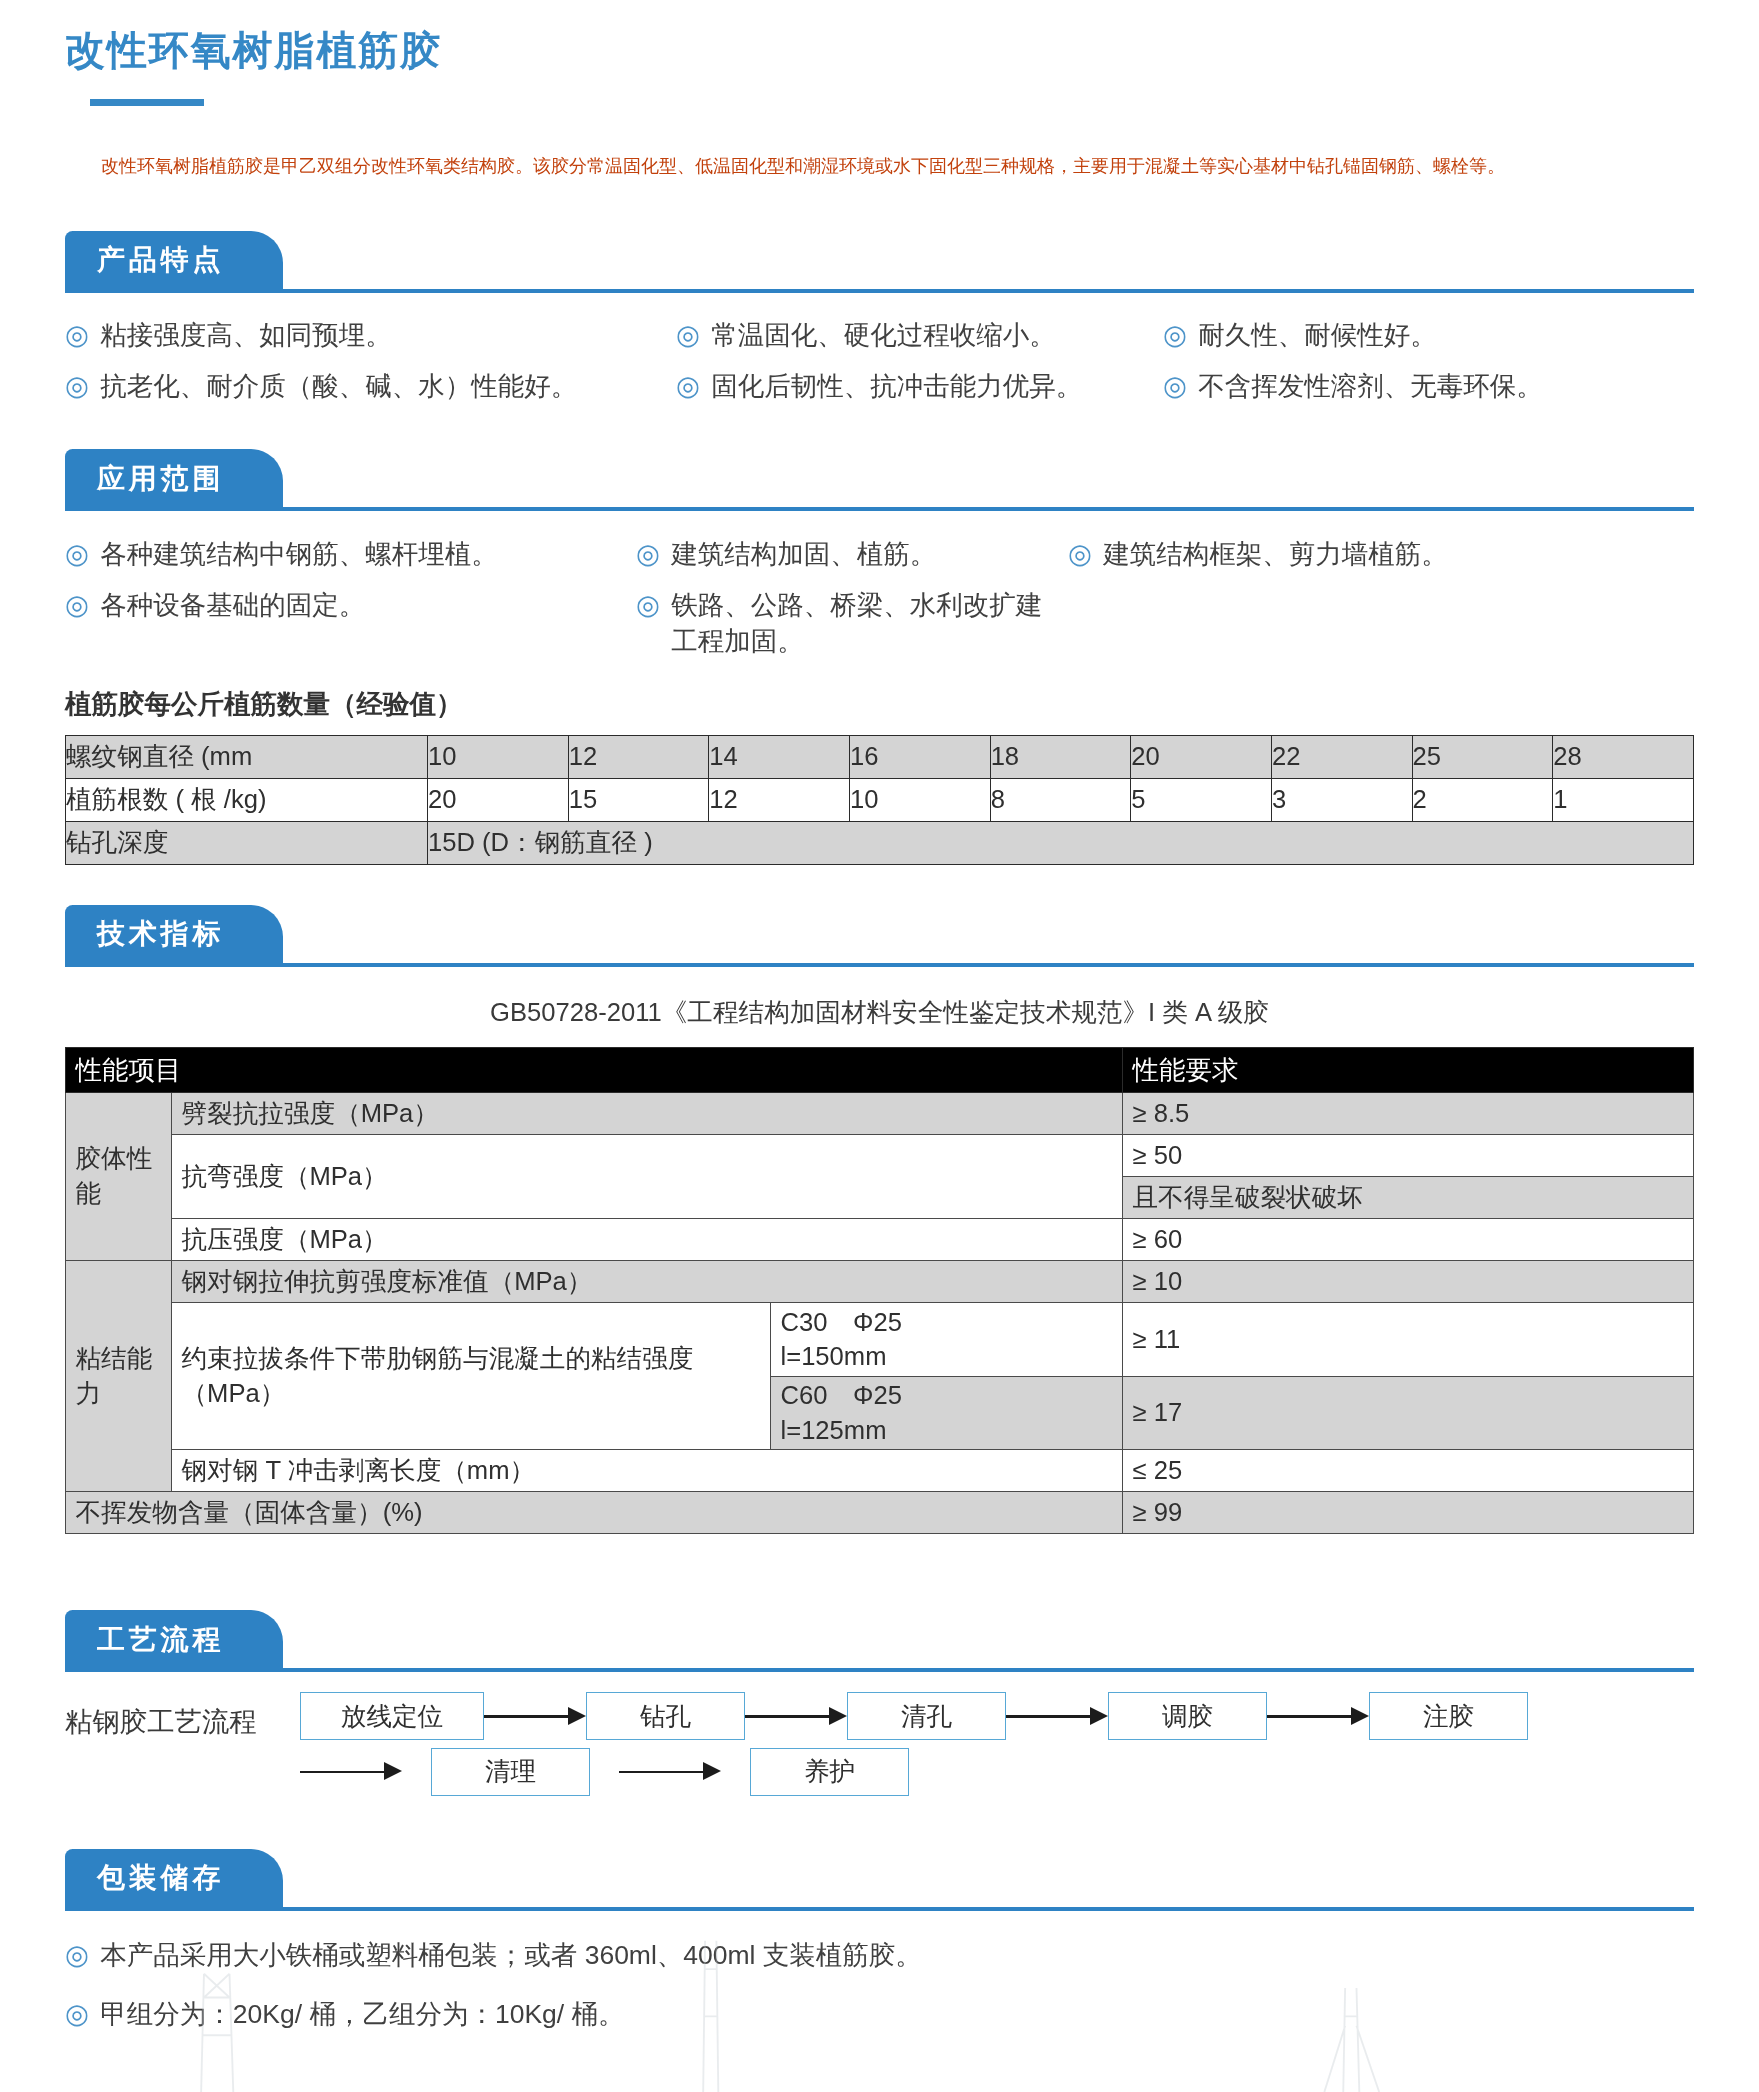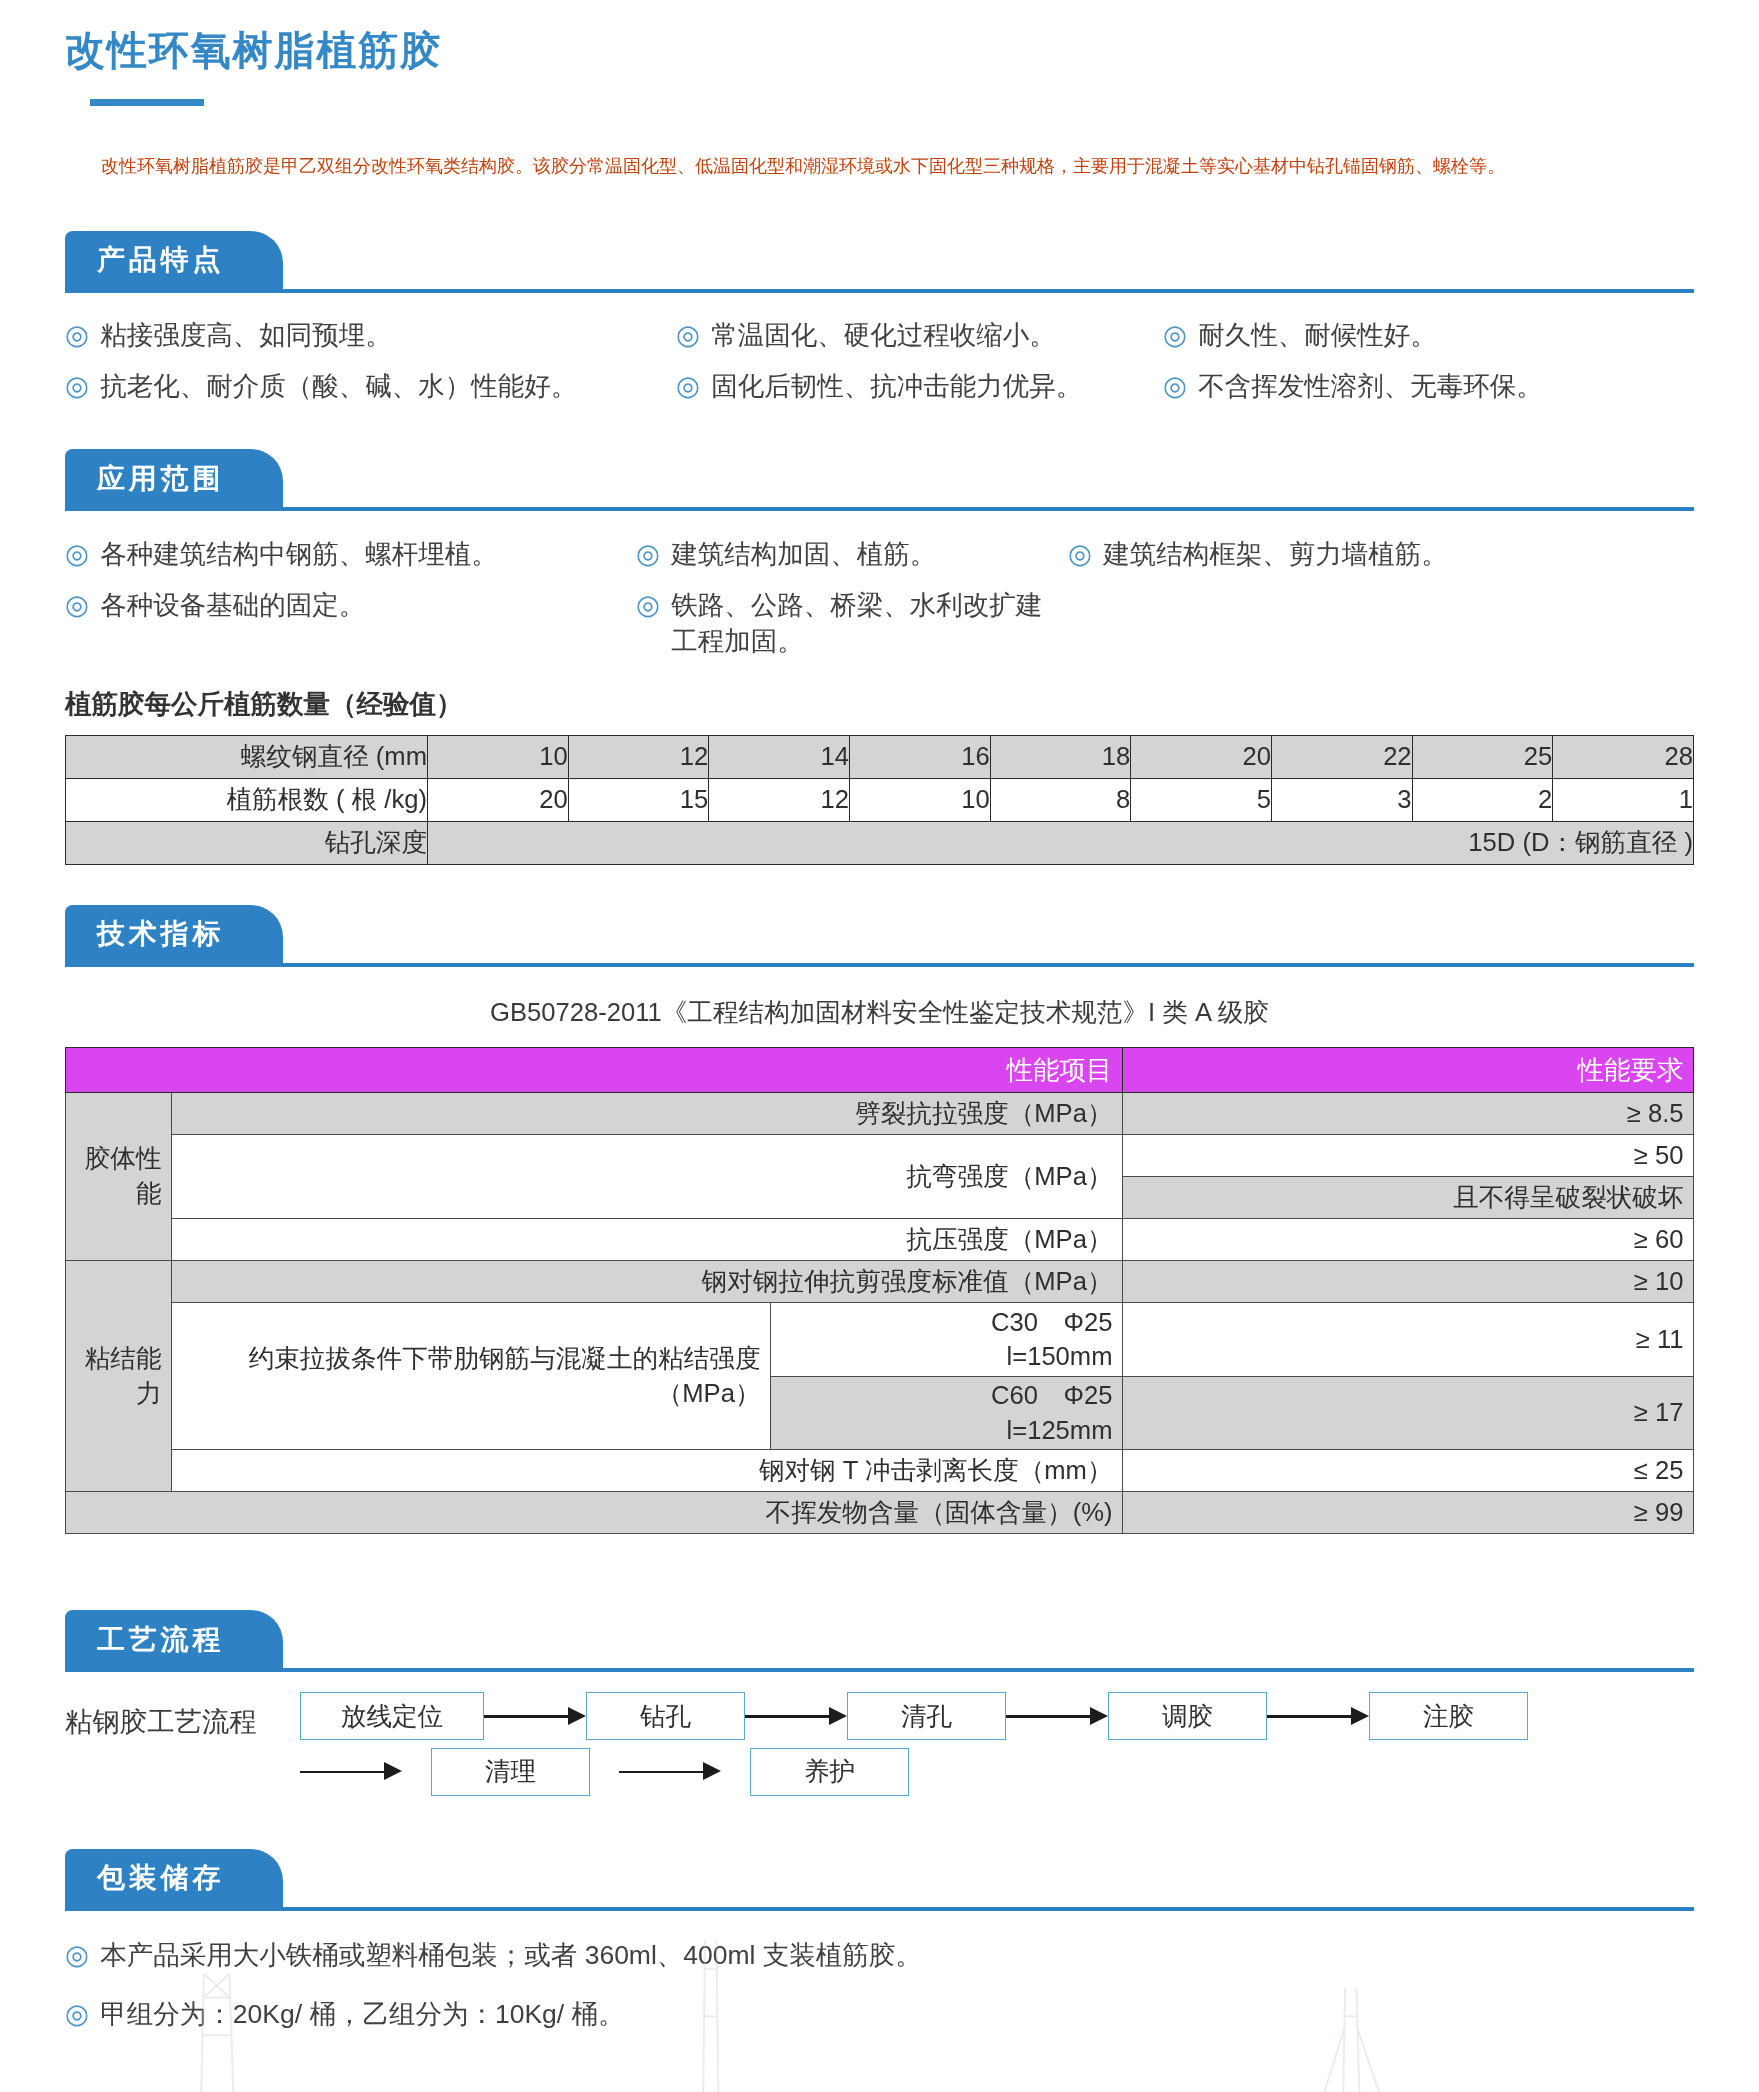--- a/index.html
+++ b/index.html
@@ -30,33 +30,33 @@
   
   .bullets { margin-top:24.6px; display:grid; row-gap:15px; font-size:26.5px; color:#404040; }
   .bullets.features-grid { grid-template-columns:611px 487px 1fr; }
   .bullets.applications-grid { grid-template-columns:571px 432px 1fr; }
   .bullets.packaging-grid { grid-template-columns:1fr; row-gap:23px; margin-top:26.5px; }
   .bullet-item { display:flex; align-items:baseline; }
   .bullet-mark { color:#4d94c9; font-size:27.4px; margin-right:11.4px; flex:0 0 auto; }
 
   
   table { border-collapse:collapse; width:100%; table-layout:fixed; }
-  td,th { text-align:right; vertical-align:middle; font-weight:normal; font-size:25.6px; color:#2f2f2f; }
+  td,th { text-align:left; vertical-align:middle; font-weight:normal; font-size:25.6px; color:#2f2f2f; }
   .gray { background:#d4d4d4; }
 
   
   .rebar-title { margin-top:27px; font-size:26.5px; font-weight:bold; color:#333333; }
   .rebar-table { margin-top:13.2px; border:1.9px solid #2b2b2b; }
   .rebar-table td { border:0.9px solid #2b2b2b; height:43px; }
 
   
   .spec-note { margin-top:28px; text-align:center; font-size:25.6px; color:#3a3a3a; }
   .spec-table { margin-top:17px; border:1.9px solid #2b2b2b; }
   .spec-table td,.spec-table th { border:0.9px solid #4a4a4a; height:42px; padding:1.9px 9.5px; }
-  .spec-table th.blue-th { background:#d946ef; color:#ffffff; font-size:26.5px; height:45px; border-color:#2b2b2b; }
+  .spec-table th.blue-th { background:#000000; color:#ffffff; font-size:26.5px; height:45px; border-color:#2b2b2b; }
   .spec-table tr.thick-top td { border-top:1.9px solid #2b2b2b; }
   .spec-table td.tall { height:66px; }
   .sub-two-line span { display:block; line-height:1.35; }
 
   
   .process-area { margin-top:20px; display:flex; align-items:flex-start; }
   .process-subtitle { font-size:27.4px; color:#3a3a3a; flex:0 0 235px; padding-top:11.4px; }
   .flow-col { display:flex; flex-direction:column; }
   .flow-row { display:flex; align-items:center; }
   .flow-row + .flow-row { margin-top:7.6px;gap:29px; }

